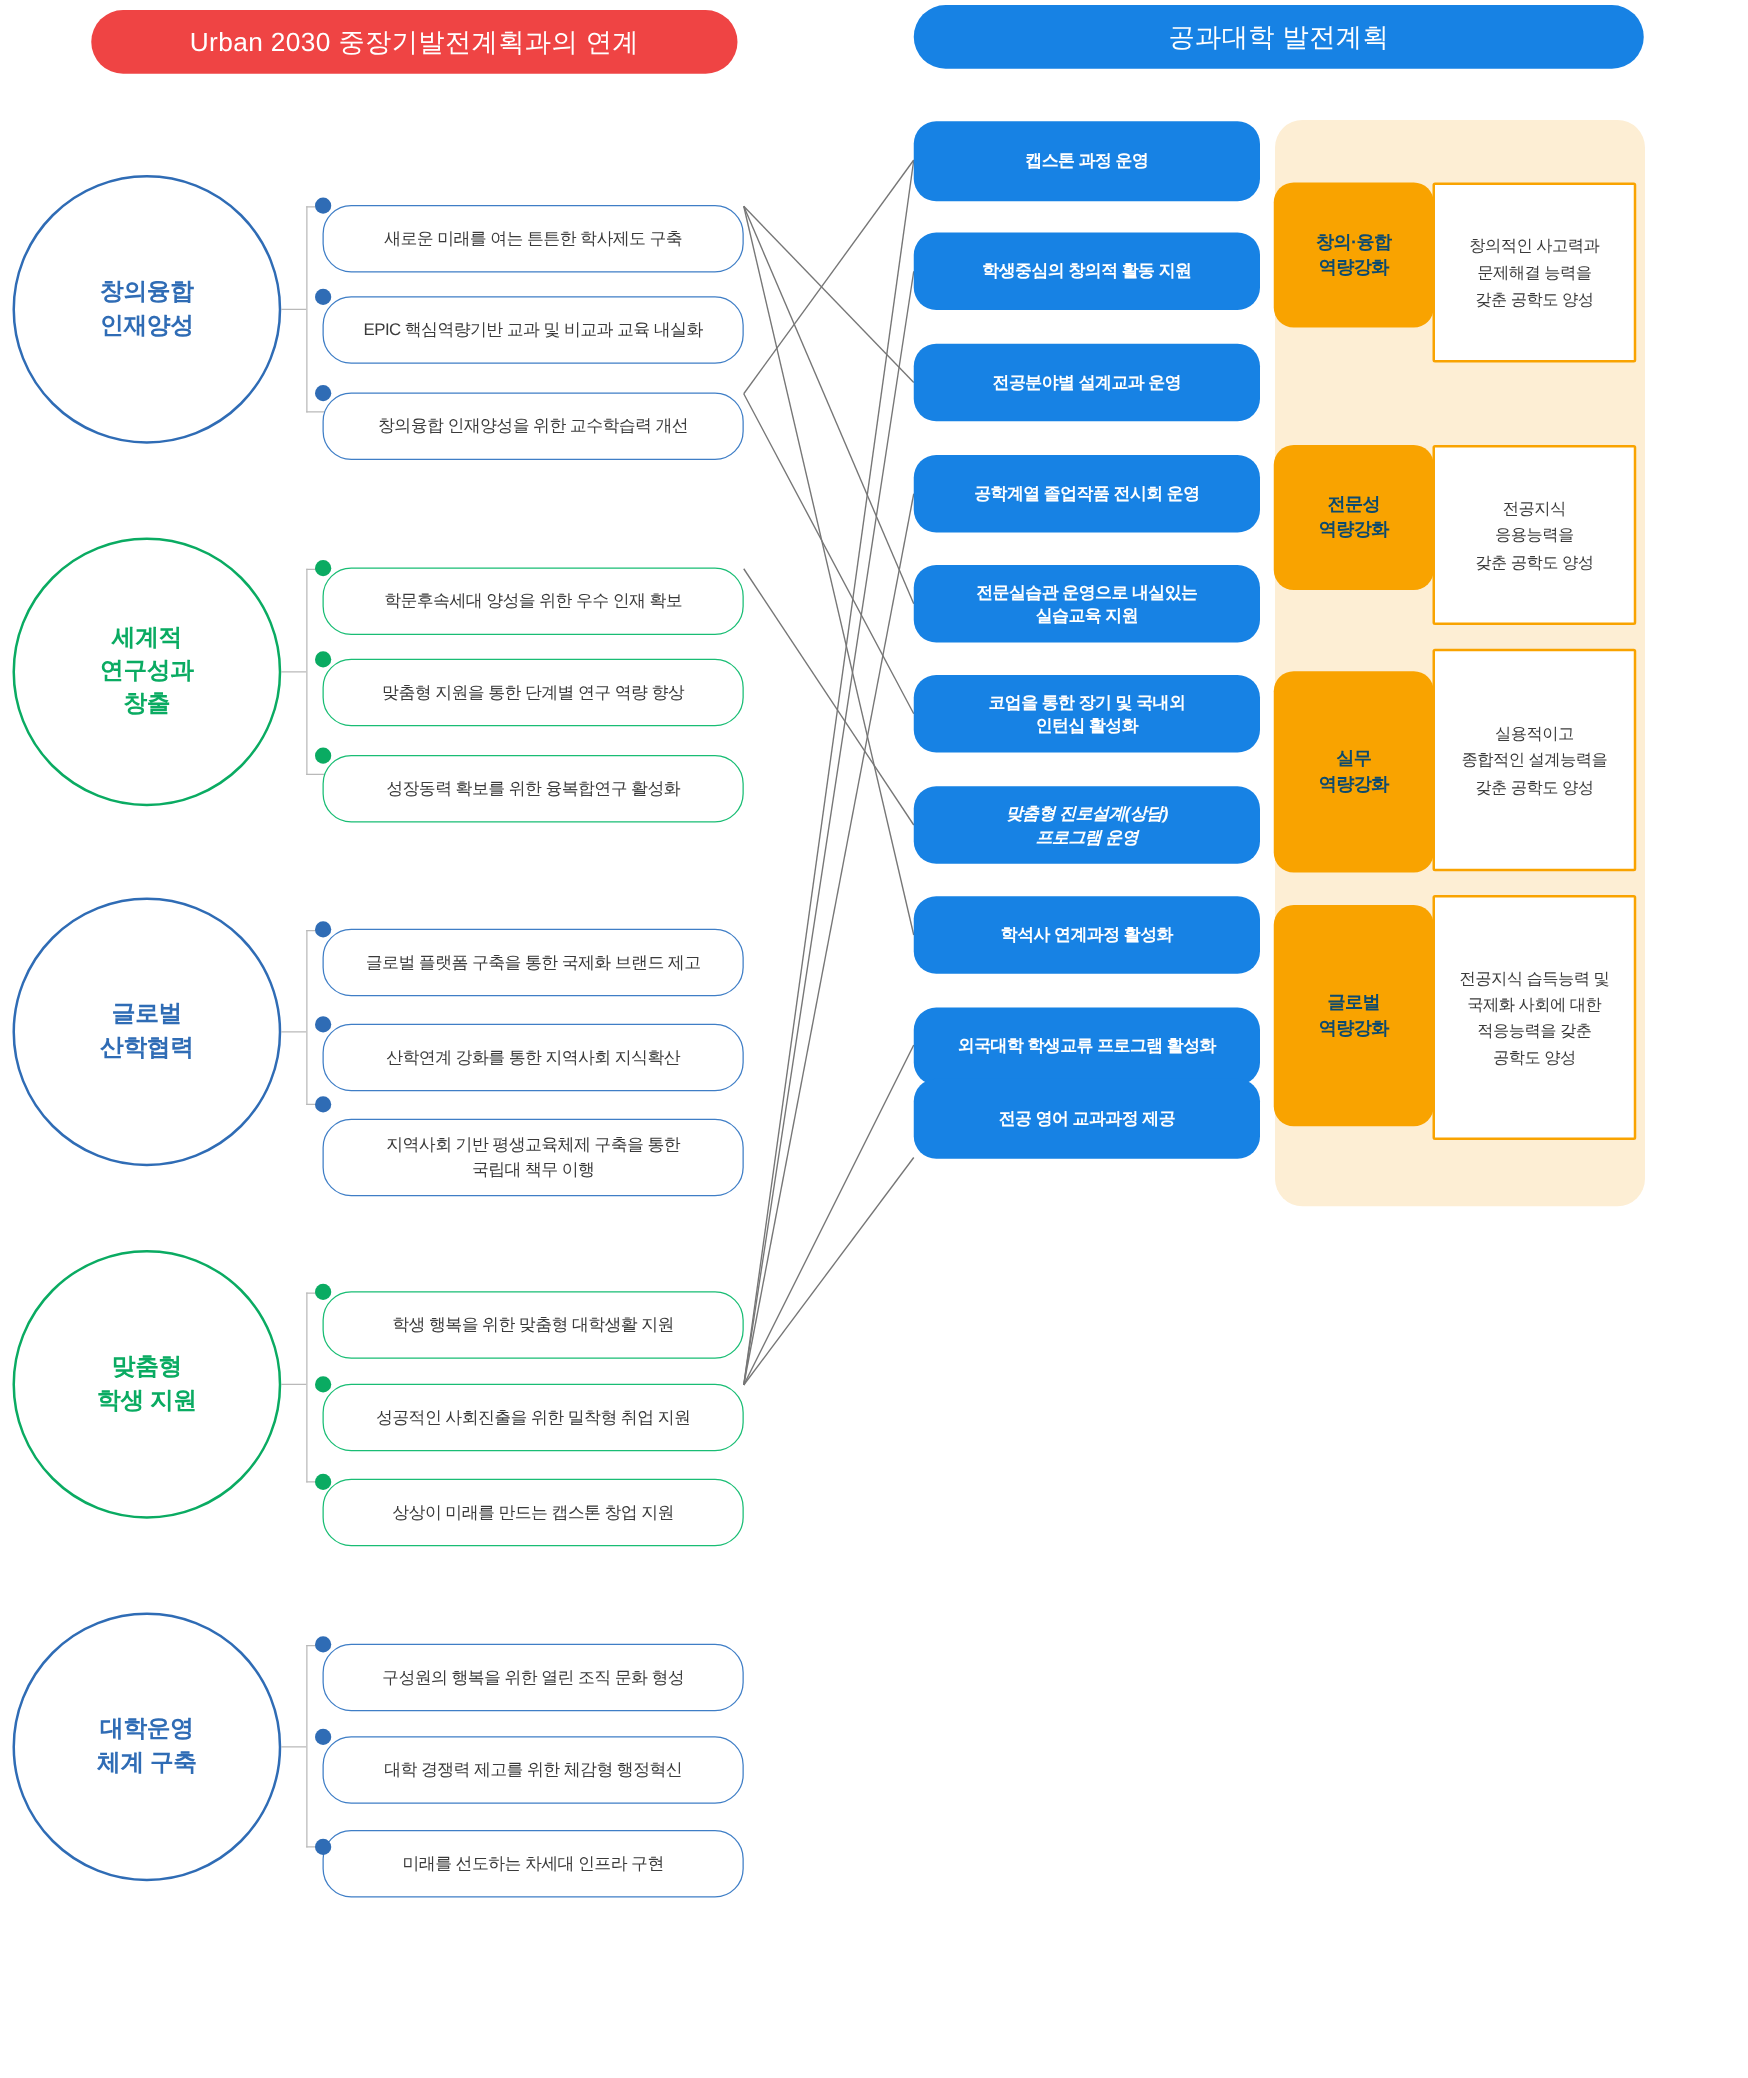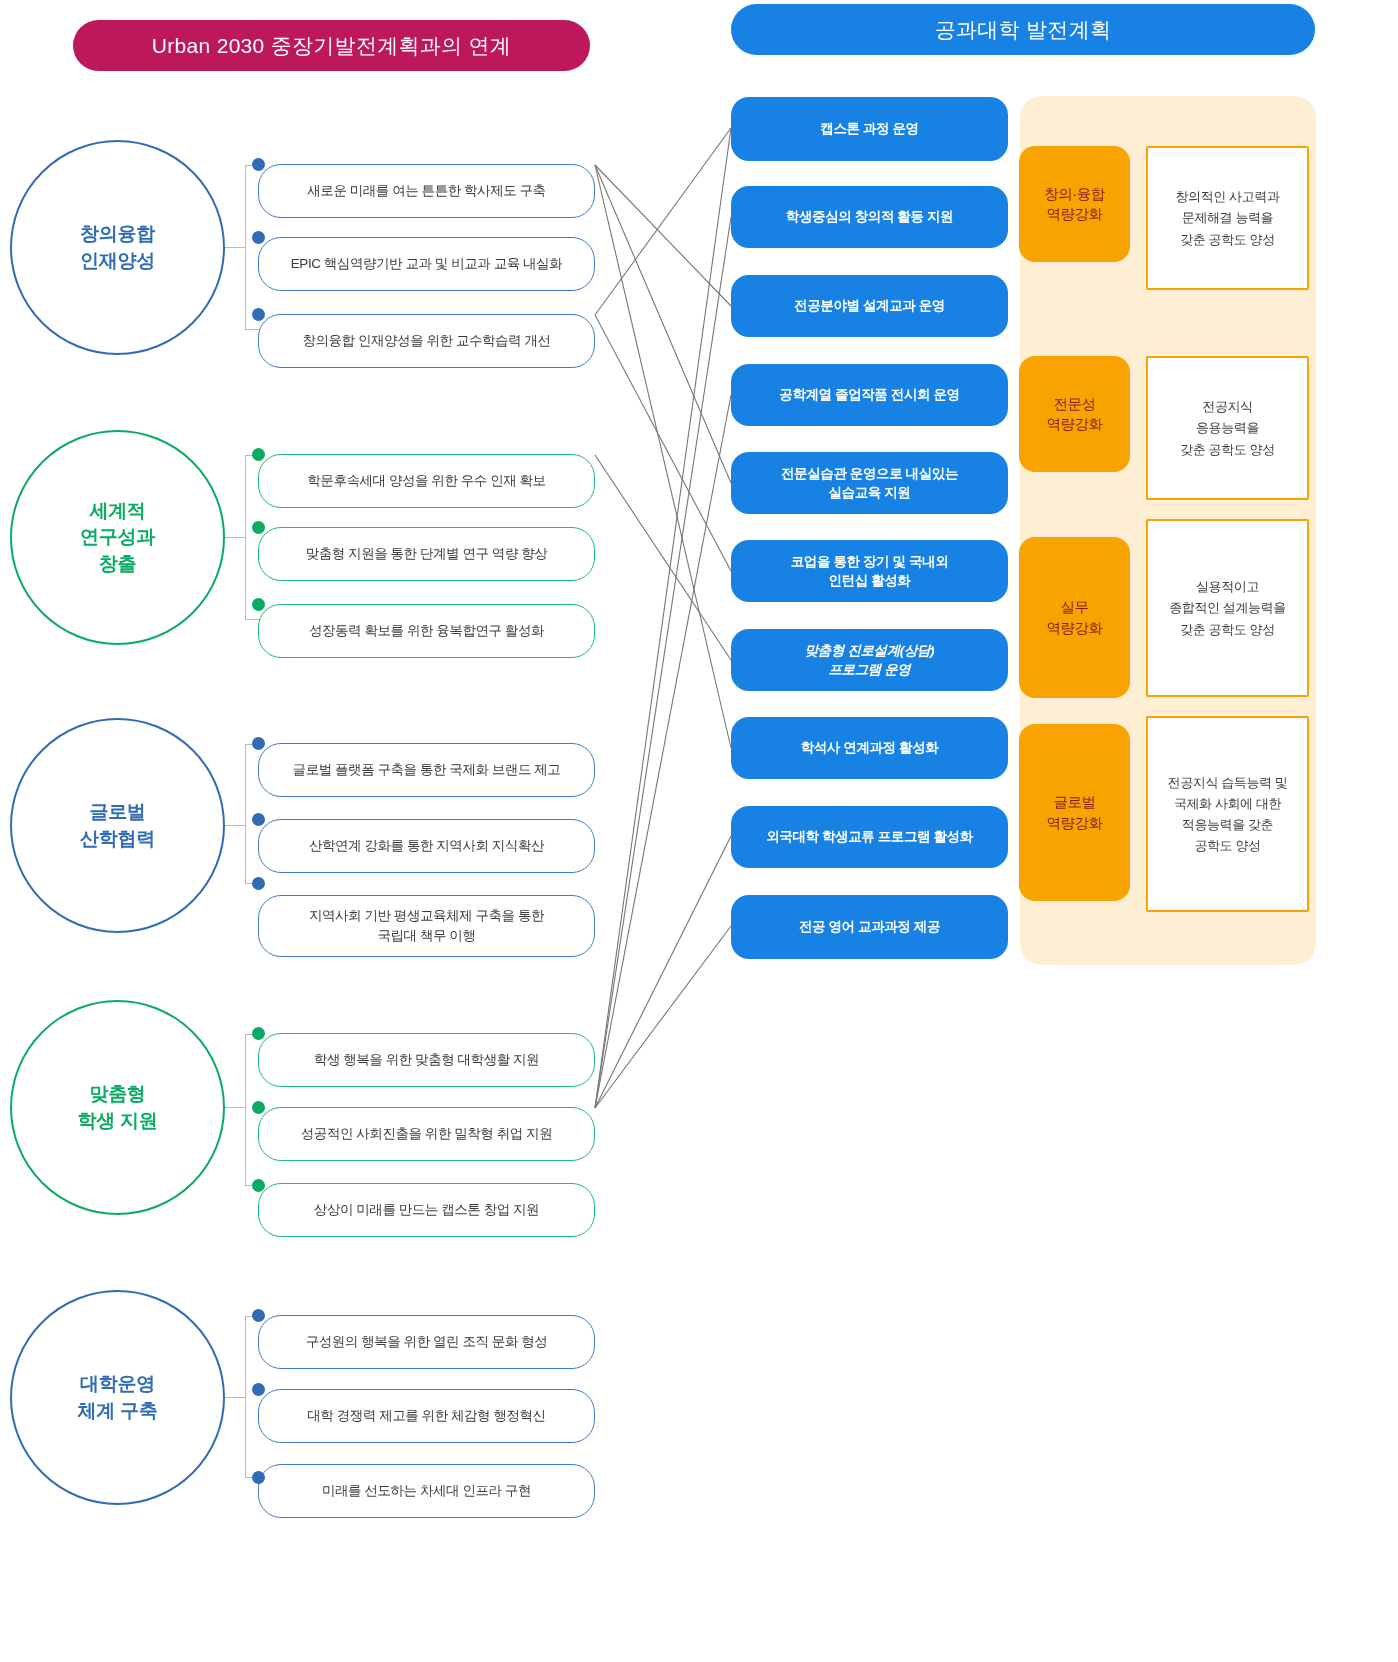--- a/index.html
+++ b/index.html
@@ -22,22 +22,22 @@
     align-items:center;
     justify-content:center;
     border-radius:26px;
     color:#ffffff;
     font-size:21px;
     font-weight:400;
     letter-spacing:.3px;
     text-align:center;
   }
   #header-left{
-    left:73px; top:20px; width:517px; height:51px;
-    background:#be185d;
+    left:73px; top:8px; width:517px; height:51px;
+    background:#ef4444;
   }
   #header-right{
     left:731px; top:4px; width:584px; height:51px;
     background:#1782e4;
   }
 
   
   .pillar-circle{
     position:absolute;
     width:215px;height:215px;
@@ -128,31 +128,31 @@
   #beige-panel{
     position:absolute;
     left:1020px; top:96px;
     width:296px; height:869px;
     background:#fdeed4;
     border-radius:22px;
   }
   .capability{
     position:absolute;
     left:1019px;
-    width:111px;
+    width:128px;
     box-sizing:border-box;
     border-radius:16px;
     background:#f9a300;
-    color:#7f1d1d;
+    color:#0c4a6e;
     display:flex;
     align-items:center;
     justify-content:center;
     text-align:center;
     font-size:14.5px;
-    font-weight:400;
+    font-weight:700;
     line-height:1.4;
     letter-spacing:-.5px;
     white-space:pre-line;
   }
   .outcome{
     position:absolute;
     left:1146px;
     width:163px;
     box-sizing:border-box;
     border-radius:2px;
@@ -282,21 +282,21 @@
   <div class="action" style="top:275px;height:62px;">전공분야별 설계교과 운영</div>
   <div class="action" style="top:364px;height:62px;">공학계열 졸업작품 전시회 운영</div>
   <div class="action" style="top:452px;height:62px;">전문실습관 운영으로 내실있는
 실습교육 지원</div>
   <div class="action" style="top:540px;height:62px;">코업을 통한 장기 및 국내외
 인턴십 활성화</div>
   <div class="action" style="top:629px;height:62px;font-style:italic;">맞춤형 진로설계(상담)
 프로그램 운영</div>
   <div class="action" style="top:717px;height:62px;">학석사 연계과정 활성화</div>
   <div class="action" style="top:806px;height:62px;">외국대학 학생교류 프로그램 활성화</div>
-  <div class="action" style="top:895px;height:64px;">전공 영어 교과과정 제공</div>
+  <div class="action" style="top:863px;height:64px;">전공 영어 교과과정 제공</div>
 
   <div id="beige-panel"></div>
 
   <div class="capability" style="top:146px;height:116px;">창의·융합
 역량강화</div>
   <div class="outcome" style="top:146px;height:144px;">창의적인 사고력과
 문제해결 능력을
 갖춘 공학도 양성</div>
 
   <div class="capability" style="top:356px;height:116px;">전문성

